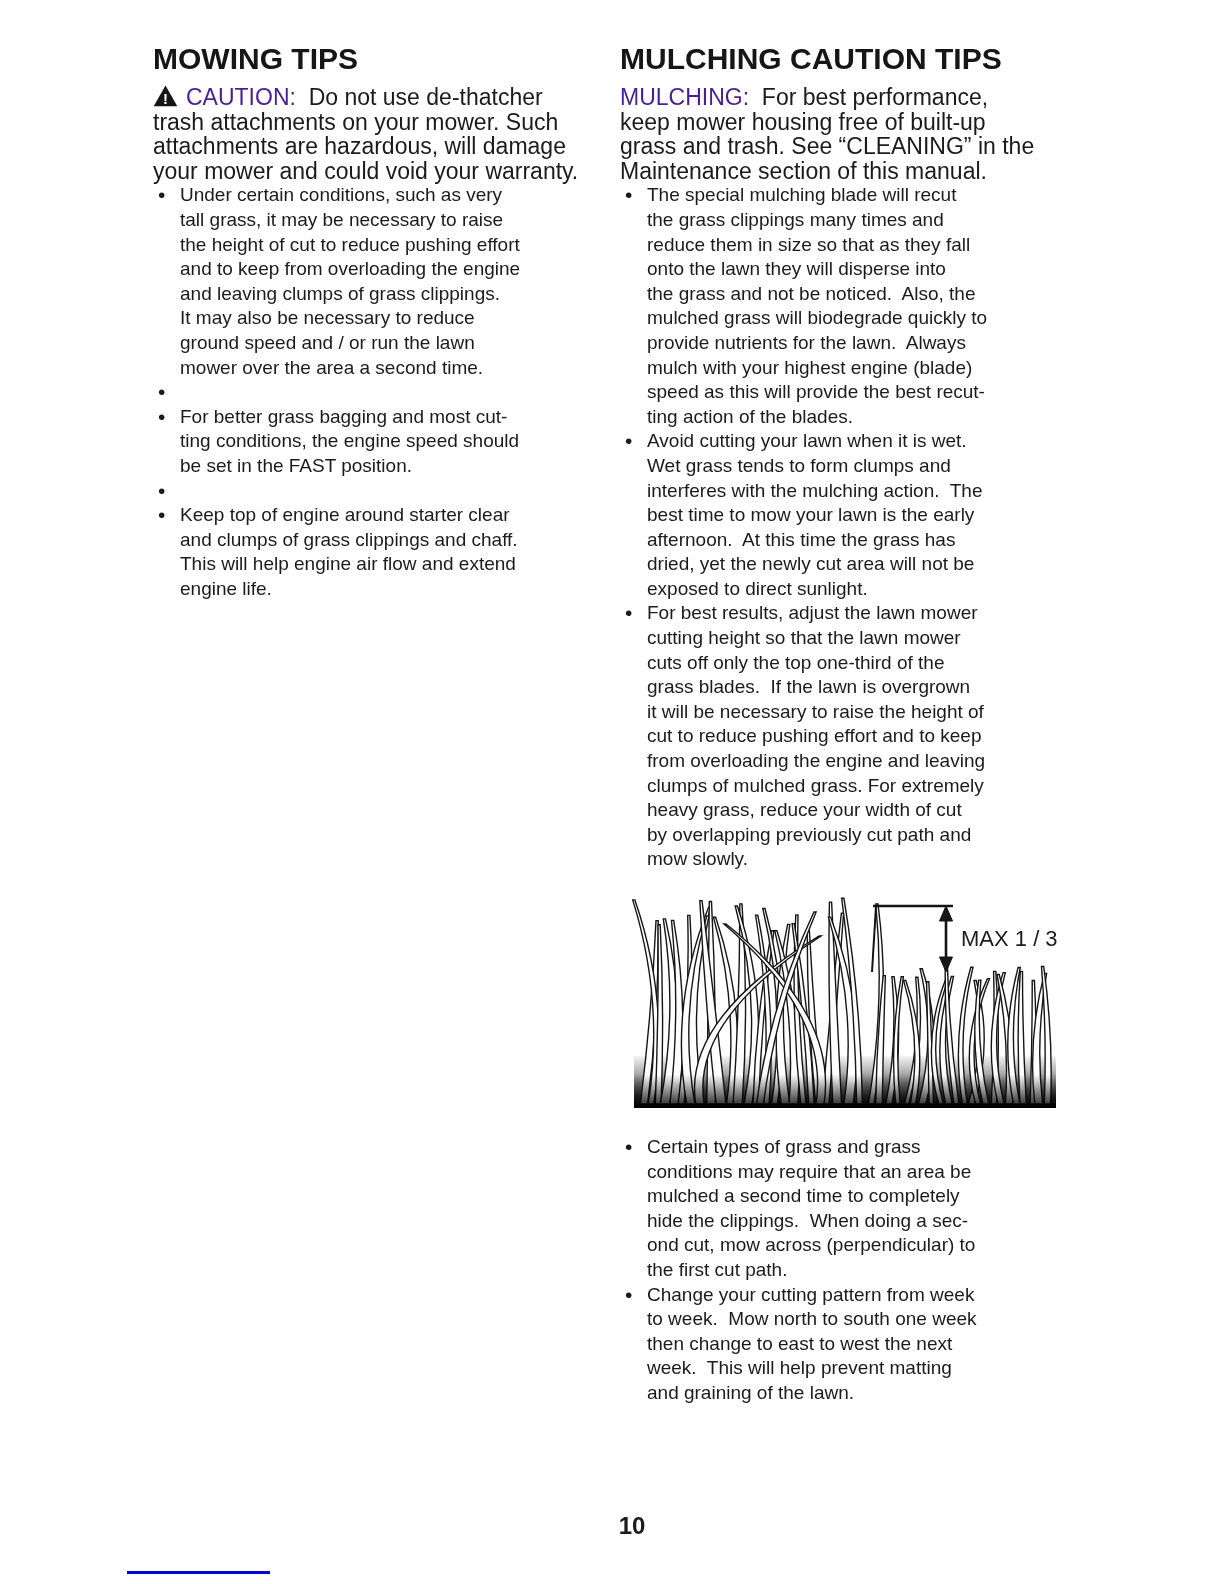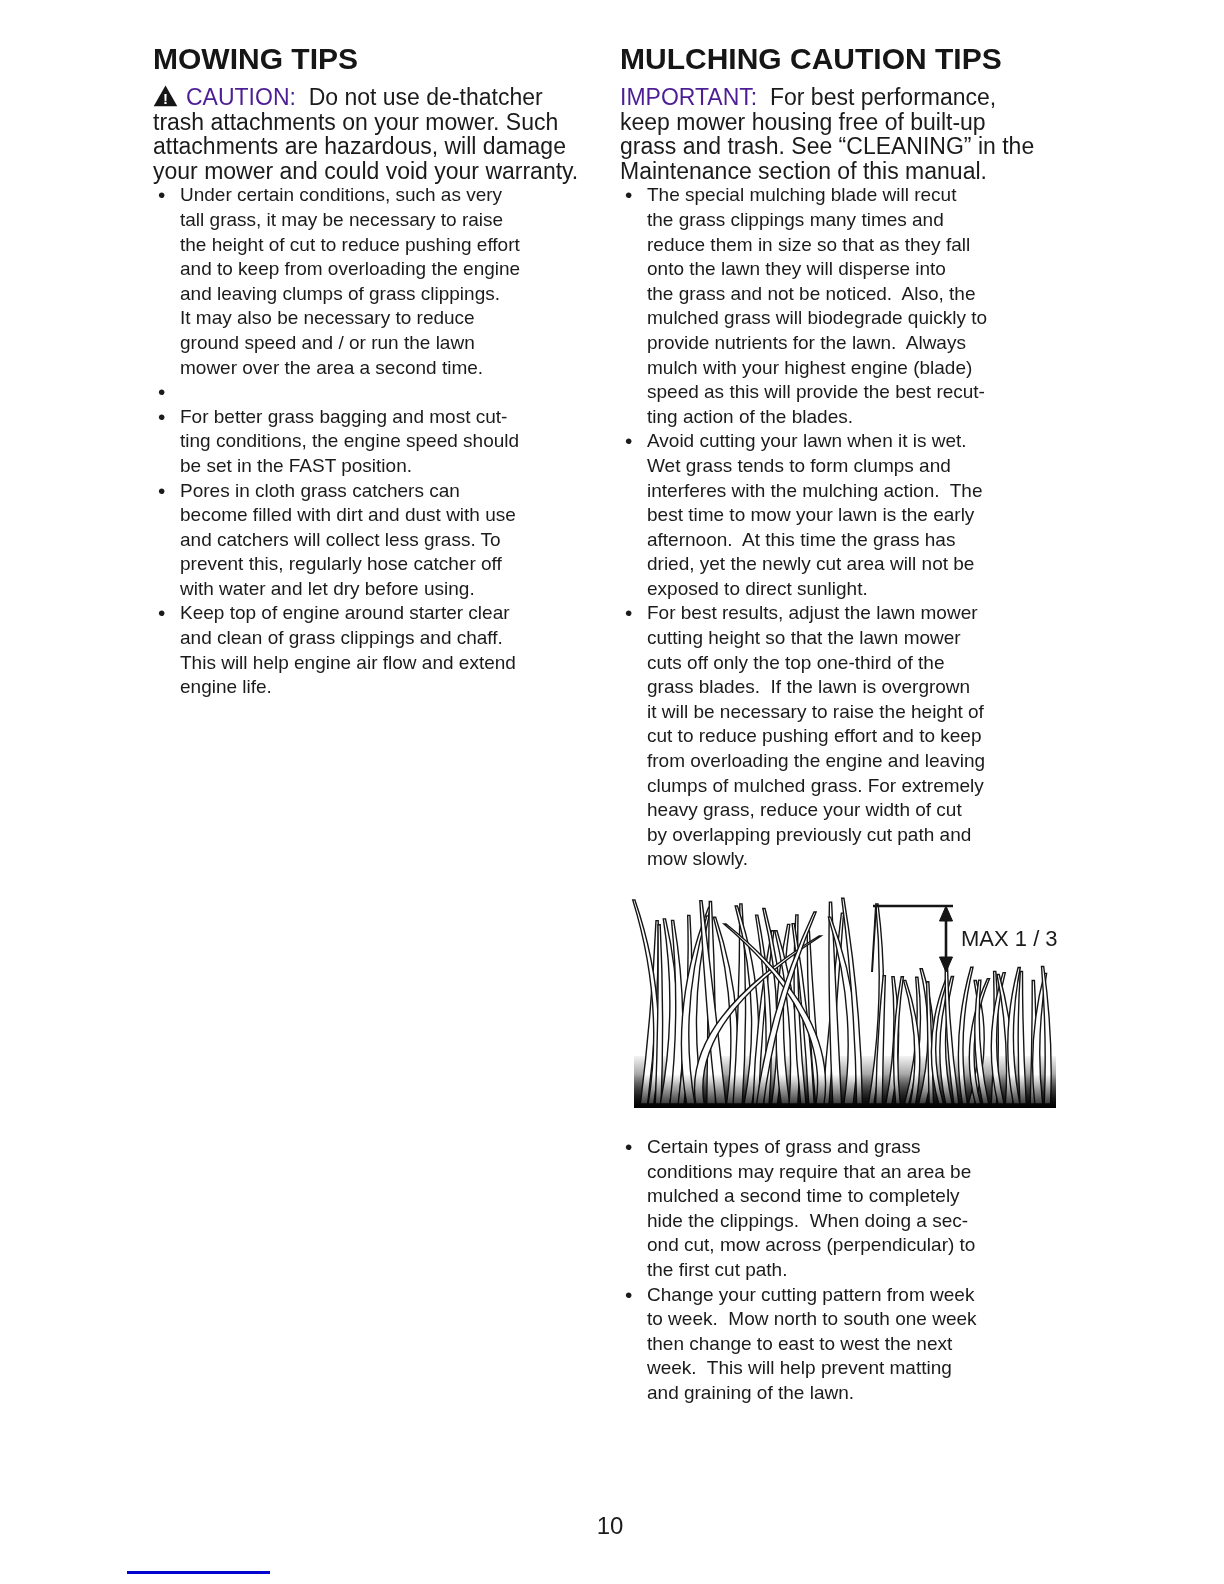--- a/index.html
+++ b/index.html
@@ -21,22 +21,22 @@
   ul.bullets li{display:flex;align-items:flex-start;}
   .marker{
     flex:0 0 27px;width:27px;padding-left:5px;box-sizing:border-box;
     font-size:21px;line-height:24.6px;
   }
   .btext{font-size:19px;line-height:24.6px;}
   .caution-icon-svg{vertical-align:-2px;margin-right:8px;}
   figure.cut-figure{margin:18px 0 0 10px;padding:0;width:430px;height:225px;}
   ul.bullets.after-figure{margin-top:20px;}
   .page-number{
-    position:absolute;left:590px;top:1512px;width:40px;text-align:center;
-    font-size:24px;color:#1b1b1b;
+    position:absolute;left:612px;top:1512px;width:40px;text-align:center;
+    font-size:24px;color:#1b1b1b;font-weight:bold;
   }
   .footer-line{
     position:absolute;left:127px;top:1571px;width:143px;height:3px;
   }
 </style>
 </head>
 <body>
 
 <div class="page">
 
@@ -67,40 +67,35 @@
           <span class="marker">•</span>
         </li>
       <li>
           <span class="marker">•</span>
           <span class="btext pre">For better grass bagging and most cut-
 ting conditions, the engine speed should
 be set in the FAST position.</span>
         </li>
       <li>
           <span class="marker">•</span>
-          <span class="btext pre">Pores in cloth grass catchers can
-become filled with dirt and dust with use
-and catchers will collect less grass. To
-prevent this, regularly hose catcher off
-with water and let dry before using.</span>
         </li>
       <li>
           <span class="marker">•</span>
           <span class="btext pre">Keep top of engine around starter clear
-and clean of grass clippings and chaff.
+and clumps of grass clippings and chaff.
 This will help engine air flow and extend
 engine life.</span>
         </li>
     </ul>
   </section>
 
   <section class="col col-right">
     <h2 class="section-title">MULCHING CAUTION TIPS</h2>
 
-    <p class="body"><b class="inline-label">IMPORTANT:</b><span class="pre">  For best performance,
+    <p class="body"><b class="inline-label">MULCHING:</b><span class="pre">  For best performance,
 keep mower housing free of built-up
 grass and trash. See “CLEANING” in the
 Maintenance section of this manual.</span></p>
 
     <ul class="bullets">
       <li>
           <span class="marker">•</span>
           <span class="btext pre">The special mulching blade will recut
 the grass clippings many times and
 reduce them in size so that as they fall

